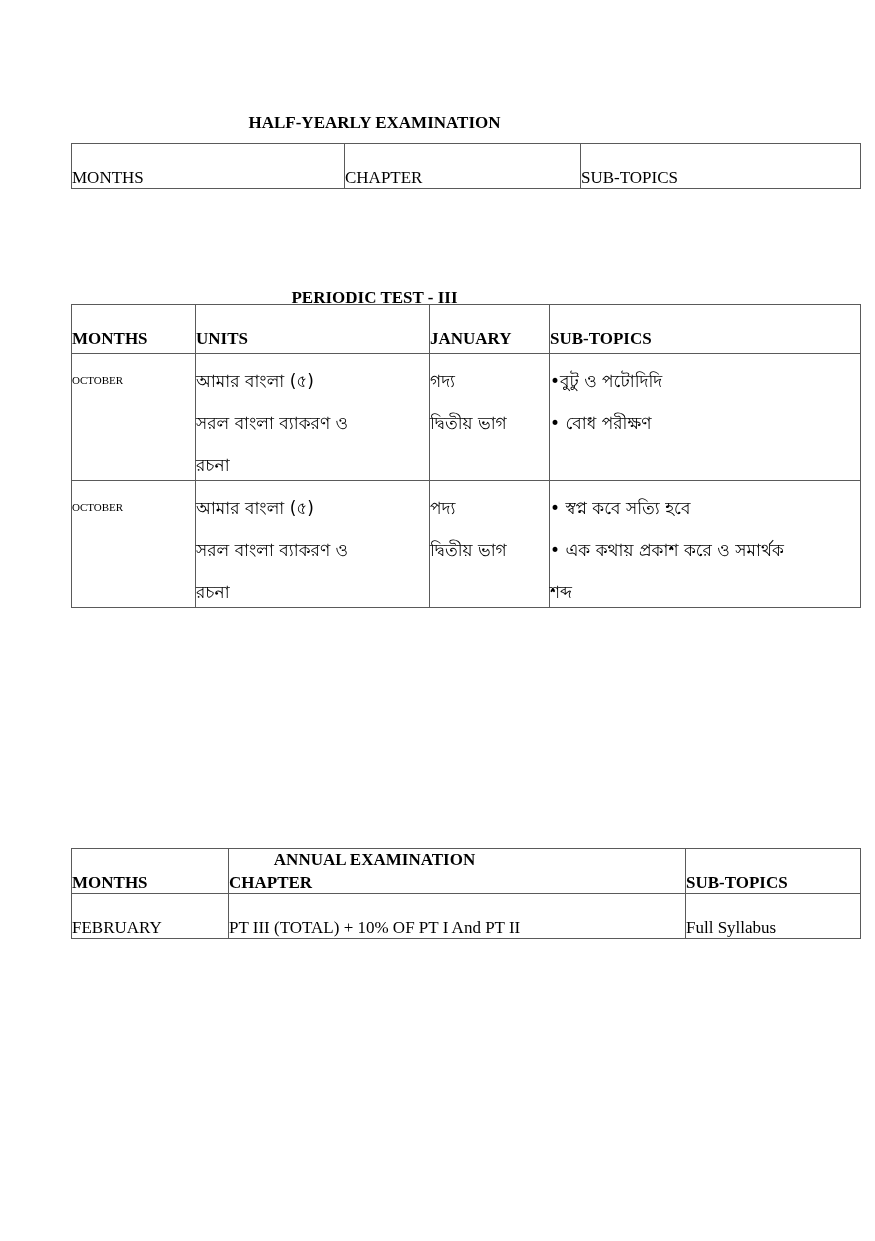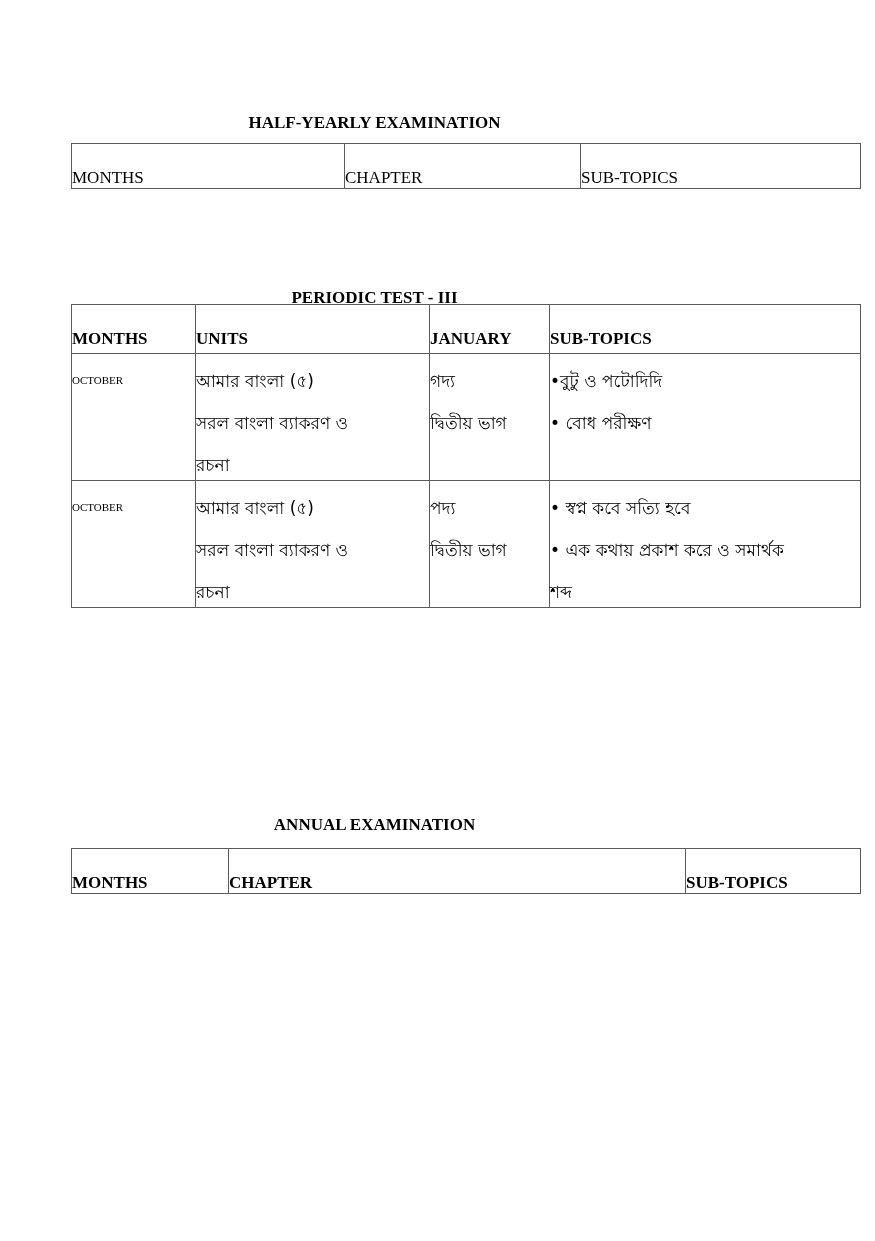--- a/index.html
+++ b/index.html
@@ -94,27 +94,32 @@
     <td class="body bn">
       <div>• স্বপ্ন কবে সত্যি হবে</div>
       <div>•  এক কথায় প্রকাশ করে ও সমার্থক</div>
       <div>শব্দ</div>
     </td>
   </tr>
 
 </tbody>
   </table>
 
-<div class="section-title" style="top:815px;">ANNUAL EXAMINATION</div>
+<div class="section-title" style="top:850px;">ANNUAL EXAMINATION</div>
 <table class="grid ann" style="left:71px; top:848px; width:789px;">
   <colgroup>
       <col style="width:157px">
       <col style="width:457px">
       <col style="width:175px">
     </colgroup>
   <tbody>
       <tr>
     <td class="head">MONTHS</td>
     <td class="head">CHAPTER</td>
     <td class="head">SUB-TOPICS</td>
   </tr>
+  <tr>
+    <td>FEBRUARY</td>
+    <td>PT III (TOTAL) + 10% OF PT I And PT II</td>
+    <td>Full Syllabus</td>
+  </tr>
 </tbody>
   </table>
 
 </body></html>

